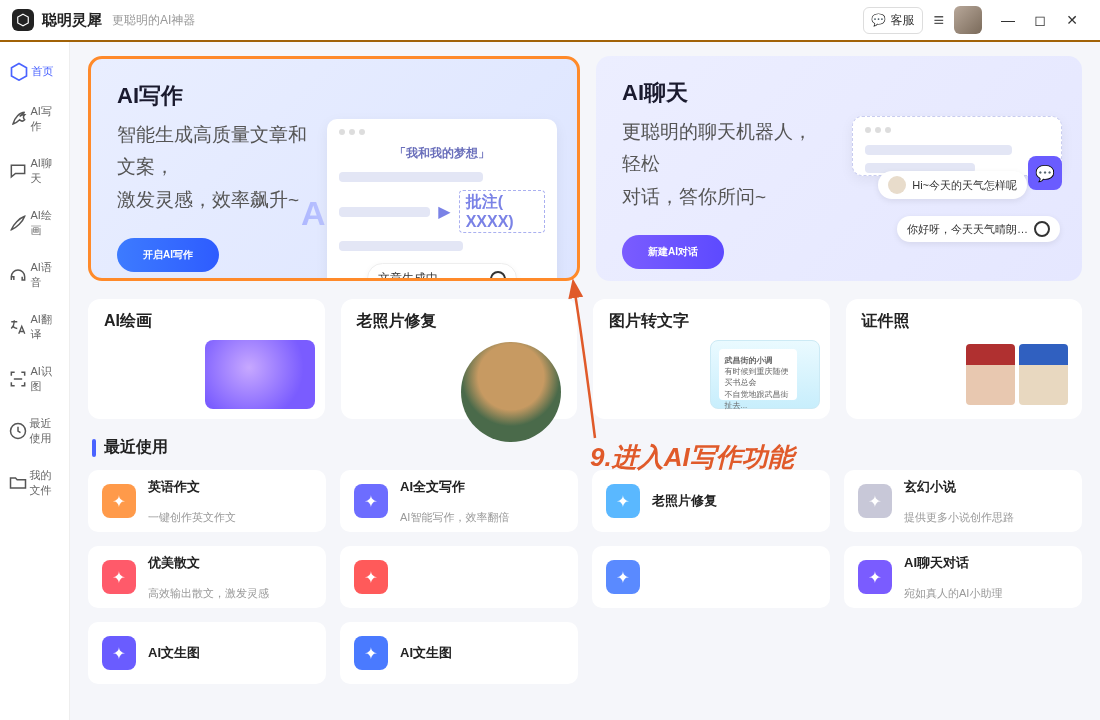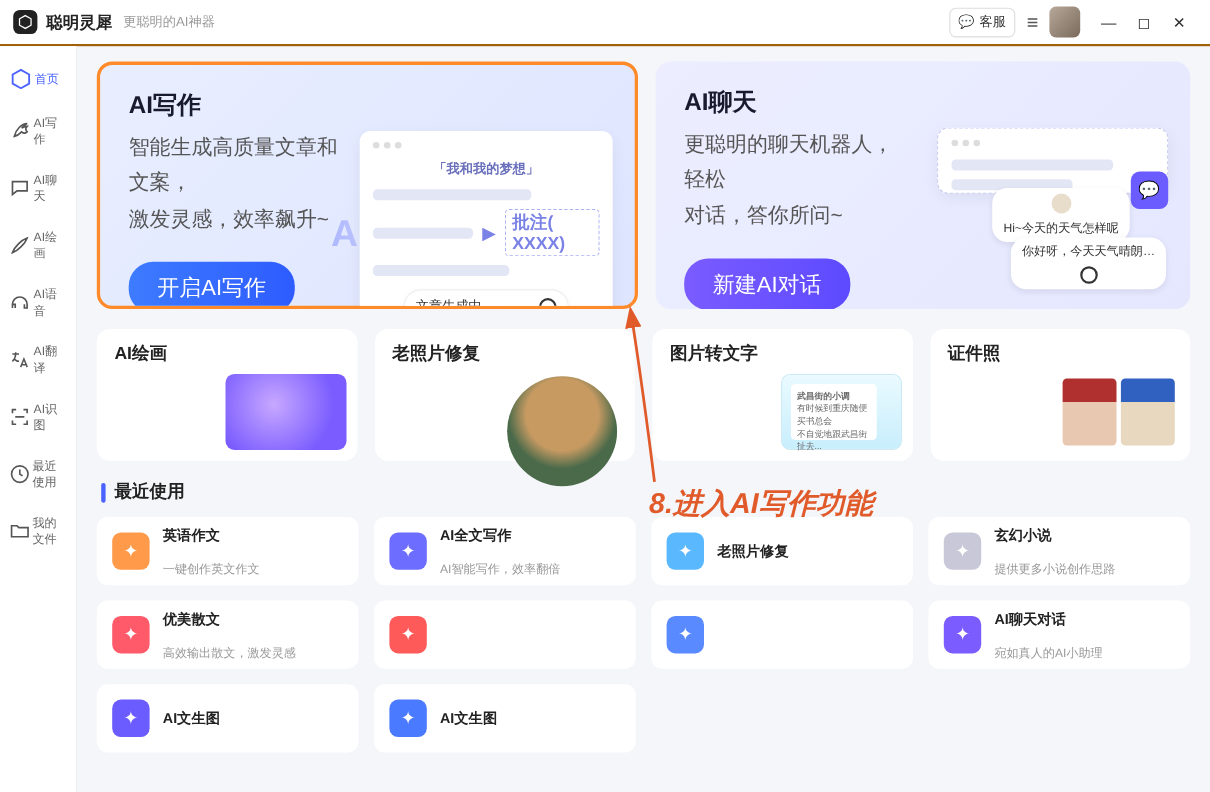--- a/index.html
+++ b/index.html
@@ -28,36 +28,36 @@
 
 .main { position: absolute; left: 70px; top: 42px; right: 0; bottom: 0; padding: 14px 18px; overflow: hidden; }
 
 
 .hero-row { display: flex; gap: 16px; height: 225px; }
 .hero-card { flex: 1; border-radius: 14px; padding: 22px 22px 18px 26px; position: relative; overflow: hidden; }
 .hero-write { background: linear-gradient(135deg,#e9eeff 0%,#dde5ff 100%); border: 3px solid #ff8a2a; }
 .hero-chat  { background: linear-gradient(135deg,#eceeff 0%,#e5e7ff 100%); }
 .hero-card h2 { font-size: 22px; font-weight: 700; color: #1a1a2e; margin-bottom: 8px; }
 .hero-card .desc { font-size: 19px; color: #555; line-height: 1.7; max-width: 190px; }
-.hero-btn { margin-top: 22px; display: inline-block; padding: 10px 26px; border-radius: 22px; color: #fff; font-size: 20px; font-weight: 400; cursor: pointer; }
+.hero-btn { margin-top: 22px; display: inline-block; padding: 10px 26px; border-radius: 22px; color: #fff; font-size: 10px; font-weight: 700; cursor: pointer; }
 .hero-write .hero-btn { background: linear-gradient(90deg,#3d7bff,#2e5cff); }
 .hero-chat  .hero-btn { background: linear-gradient(90deg,#7a5cff,#5d4aff); }
 
 
 .mini-window { position: absolute; right: 20px; top: 24px; width: 230px; background: #fff; border-radius: 10px; box-shadow: 0 4px 14px rgba(0,0,0,.06); padding: 10px 0 0 0; margin-top: 36px; }
 .mini-window .dots { display:flex; gap:4px; padding: 0 12px 8px; }
 .mini-window .dots span { width:6px;height:6px;border-radius:50%;background:#ddd; }
 .mini-title-pill { font-size: 12px; color:#6a6fbb; text-align:center; padding: 2px 0 6px; font-weight:600;}
 .mini-row { display:flex; align-items:center; gap:8px; padding:4px 12px; }
 .ph { background:#e3e6f5; border-radius:4px; height:10px; }
 .annot { font-size:16px; color:#7a82e6; border:1px dashed #aab0f0; border-radius:4px; padding:1px 6px;font-weight:bold; }
 .gen-pill { margin: 8px auto 14px; width: 150px; background:#fff; border:1px solid #eee; border-radius:18px; padding:6px 10px; display:flex; align-items:center; justify-content:space-between; font-size:12px; color:#333; box-shadow:0 2px 6px rgba(0,0,0,.05);}
 .ai-badge { position:absolute; left: 210px; top: 135px; font-size: 34px; font-weight:800; background:linear-gradient(90deg,#6d7bff,#9aa3ff); -webkit-background-clip:text; color:transparent; opacity:.45;}
 
-.chat-bubble { position:absolute; font-size:11px; background:#fff; border-radius:14px; padding:5px 10px; color:#333; box-shadow:0 2px 6px rgba(0,0,0,.08); display:flex; align-items:center; gap:6px;flex-direction:column;}
+.chat-bubble { position:absolute; font-size:11px; background:#fff; border-radius:14px; padding:5px 10px; color:#333; box-shadow:0 2px 6px rgba(0,0,0,.08); display:flex; align-items:center; gap:6px;}
 .chat-bubble.b1 { right: 55px; top: 115px; }
 .chat-bubble.b2 { right: 22px; top: 160px; justify-content: space-between; }
 .chat-icon-box { position:absolute; right:20px; top:100px; width:34px; height:34px; border-radius:8px; background:#6a5cff; display:flex; align-items:center; justify-content:center; color:#fff; }
 .avatar-s { width:18px;height:18px;border-radius:50%;background:#e8dccb; }
 .hexdot { width:16px;height:16px;border-radius:50%;border:2px solid #333; }
 
 
 .feature-row { display:flex; gap:16px; margin-top:18px; }
 .feature-card { flex:1; background:#fff; border-radius:12px; padding:14px 14px 10px 16px; display:flex; align-items:center; gap:10px; height:120px; position:relative; cursor:pointer;}
 .feature-card .title { font-size:16px; font-weight:700; color:#222; position:absolute; left:16px; top:12px;}
@@ -348,13 +348,13 @@
 <div class="arrow">
   <svg>
       <defs>
         <marker id="ah" markerWidth="10" markerHeight="10" refX="2" refY="3" orient="auto">
           <path d="M0,0 L0,6 L8,3 z" fill="#e05a2a"></path>
         </marker>
       </defs>
   <path d="M30,150 Q20,70 10,5" stroke="#e05a2a" stroke-width="2.5" fill="none" marker-end="url(#ah)"></path>
     </svg>
 </div>
-<div class="annotation">8.进入AI写作功能</div>
+<div class="annotation">9.进入AI写作功能</div>
 
 </body></html>

